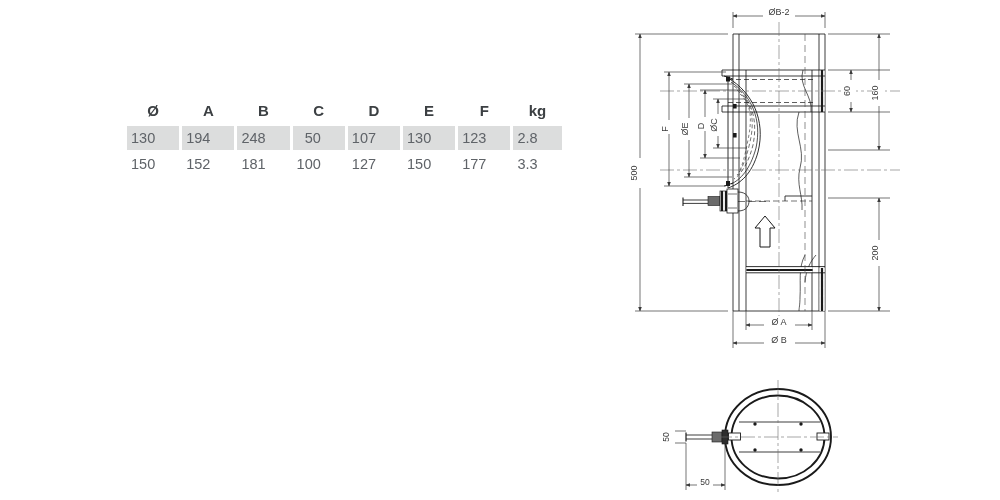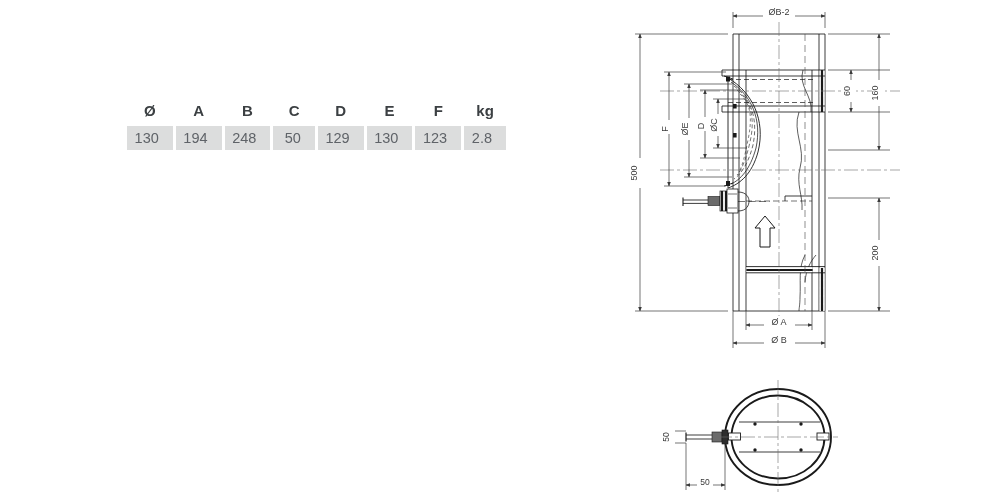--- a/index.html
+++ b/index.html
@@ -14,21 +14,21 @@
   #spec-table{
     position:absolute;left:124px;top:98px;width:385px;
   }
   #spec-table table{border-collapse:separate;border-spacing:3px 2px;width:100%;}
   #spec-table th{
     font-size:15px;font-weight:bold;color:#3c4043;text-align:center;
     padding:2px 4px 5px 4px;background:transparent;
   }
   #spec-table td{
     font-size:14.5px;color:#5f6368;text-align:right;
-    padding:4px 14px 4px 4px;background:transparent;white-space:nowrap;
+    padding:4px 24px 4px 4px;background:transparent;white-space:nowrap;
   }
   #spec-table tr.shaded td{background:#dcdddd;}
   #spec-table col.c0{width:48px}
   #spec-table col.c1{width:48px}
   #spec-table col.c2{width:48px}
   #spec-table col.c3{width:46px}
   #spec-table col.c4{width:48px}
   #spec-table col.c5{width:48px}
   #spec-table col.c6{width:48px}
   #spec-table col.c7{width:44px}
@@ -67,24 +67,34 @@
           <th>F</th>
           <th>kg</th>
         </tr>
       </thead>
       <tbody>
         <tr class="shaded">
           <td>130</td>
           <td>194</td>
           <td>248</td>
           <td>50</td>
-          <td>129</td>
+          <td>107</td>
           <td>130</td>
           <td>123</td>
           <td>2.8</td>
+        </tr>
+        <tr>
+          <td>150</td>
+          <td>152</td>
+          <td>181</td>
+          <td>100</td>
+          <td>127</td>
+          <td>150</td>
+          <td>177</td>
+          <td>3.3</td>
         </tr>
       </tbody>
     </table>
   </div>
 
   <div id="drawing">
   <svg width="400" height="500" viewBox="0 0 400 500" xmlns="http://www.w3.org/2000/svg">
     <defs>
       <marker id="ar" viewBox="0 0 10 10" refX="9" refY="5" markerWidth="7" markerHeight="7" orient="auto">
         <path d="M0,1 L10,5 L0,9 z" fill="#3a3a3a"></path>

